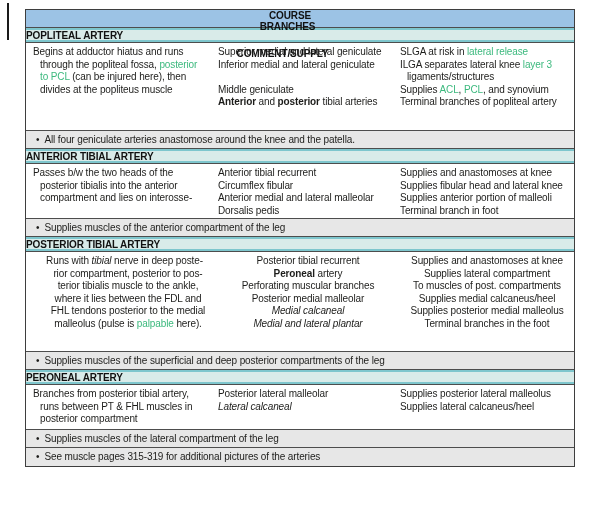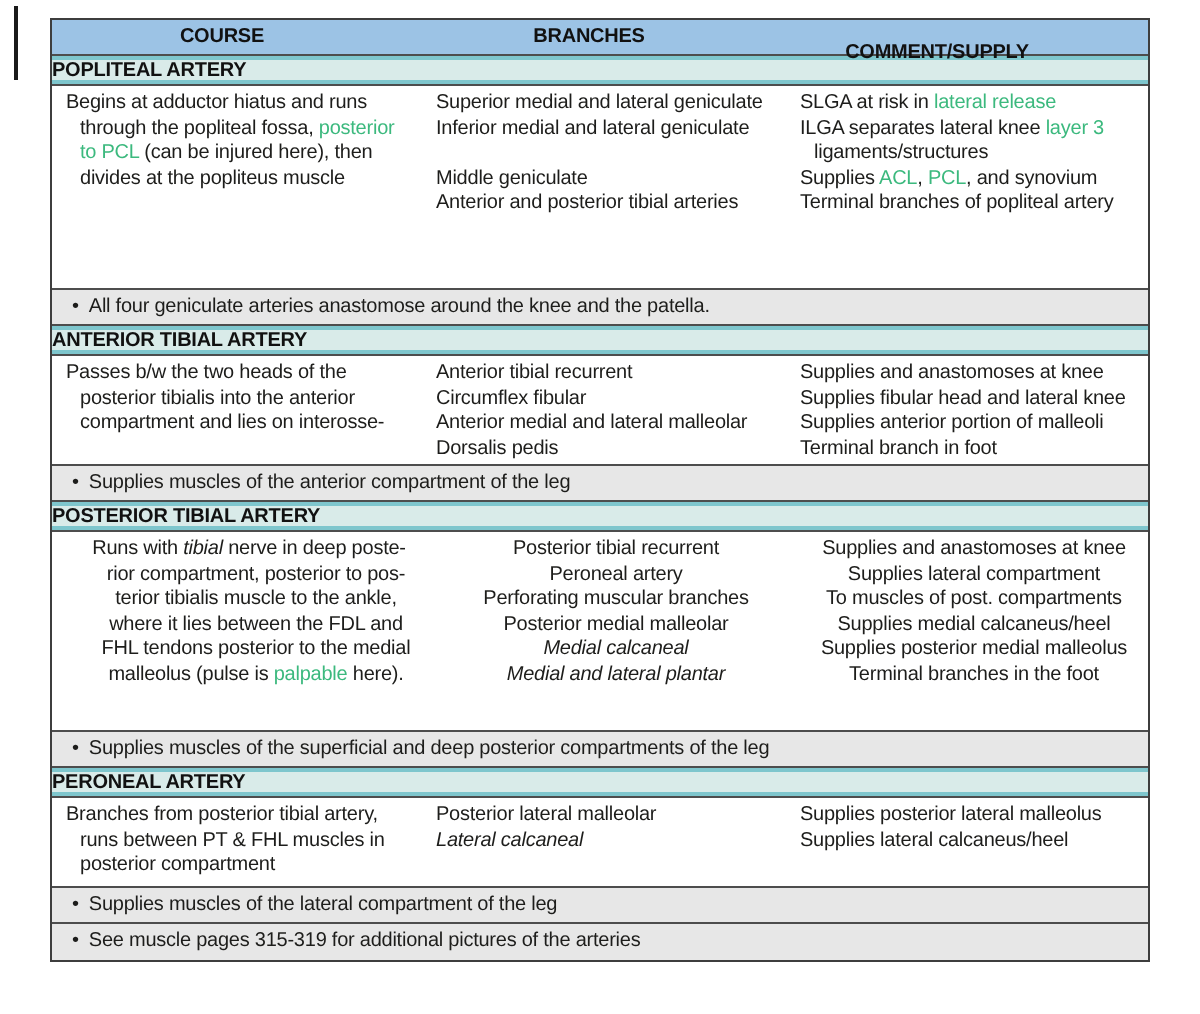--- a/index.html
+++ b/index.html
@@ -4,38 +4,38 @@
 <style>
   html,body{margin:0;padding:0;background:#ffffff;}
   body{width:600px;height:507px;position:relative;overflow:hidden;
        font-family:"Liberation Sans",sans-serif;color:var(--text,#1d1d1b);
        -webkit-font-smoothing:antialiased;}
   .edge-artifact{position:absolute;left:7px;top:3px;width:2px;height:37px;background:#1a1a1a;}
   .tbl{position:absolute;left:25px;top:9px;width:550px;border:1px solid #3e3e3e;
        box-sizing:border-box;background:#fff;font-size:10px;letter-spacing:-0.12px;}
   .row{border-bottom:1px solid var(--border,#4d4d4d);box-sizing:border-box;}
   .row:last-child{border-bottom:none;}
-  .hrow{display:flex;height:18px;background:var(--header_bg,#9cc3e5);align-items:center;}
+  .hrow{display:flex;height:18px;background:var(--header_bg,#9cc3e5);align-items:center;flex-direction:column;}
   .hc{font-weight:bold;font-size:10px;color:#111;text-align:center;box-sizing:border-box;}
   .hc.c1{width:190px;padding-right:20px;}
   .hc.c2{width:182px;padding-right:25px;}
   .hc.c3{flex:1;padding-right:35px;margin-top:16px;}
   .sec-title{height:15px;line-height:15px;background:var(--section_bg,#d9ebe9);
        box-shadow:inset 0 2px 0 var(--section_edge,#7ec6cd),inset 0 -2px 0 var(--section_edge,#7ec6cd);
        font-weight:bold;font-size:10px;color:#111;}
   .crow{display:flex;align-items:flex-start;background:#fff;}
-  .crow.r0{height:102px;} .crow.r1{height:55px;} .crow.r2{height:100px;text-align:center;} .crow.r3{height:45px;}
+  .crow.r0{height:88px;} .crow.r1{height:55px;} .crow.r2{height:100px;text-align:center;} .crow.r3{height:45px;}
   .cell{box-sizing:border-box;padding-top:3px;overflow:visible;}
   .cell.c1{width:190px;padding-left:7px;}
   .cell.c2{width:182px;padding-left:2px;}
   .cell.c3{flex:1;padding-left:2px;}
   .ln{white-space:nowrap;line-height:12.5px;height:12.5px;}
   .ln.ind{padding-left:7px;}
   .g{color:var(--green,#3cb97e);}
-  .b{font-weight:normal;}
+  .b{font-weight:bold;}
   .i{font-style:italic;}
   .note{height:18px;line-height:18px;background:var(--note_bg,#e7e7e7);
         display:flex;align-items:center;padding-left:10px;white-space:nowrap;}
   .note .bullet{margin-right:5px;font-size:10px;}
 </style>
 </head>
 <body style="--header_bg: #9cc3e5; --section_bg: #d9ebe9; --section_edge: #7ec6cd; --note_bg: #e7e7e7; --green: #3cb97e; --text: #1d1d1b; --border: #4d4d4d;">
 
 <div class="edge-artifact"></div>
 

